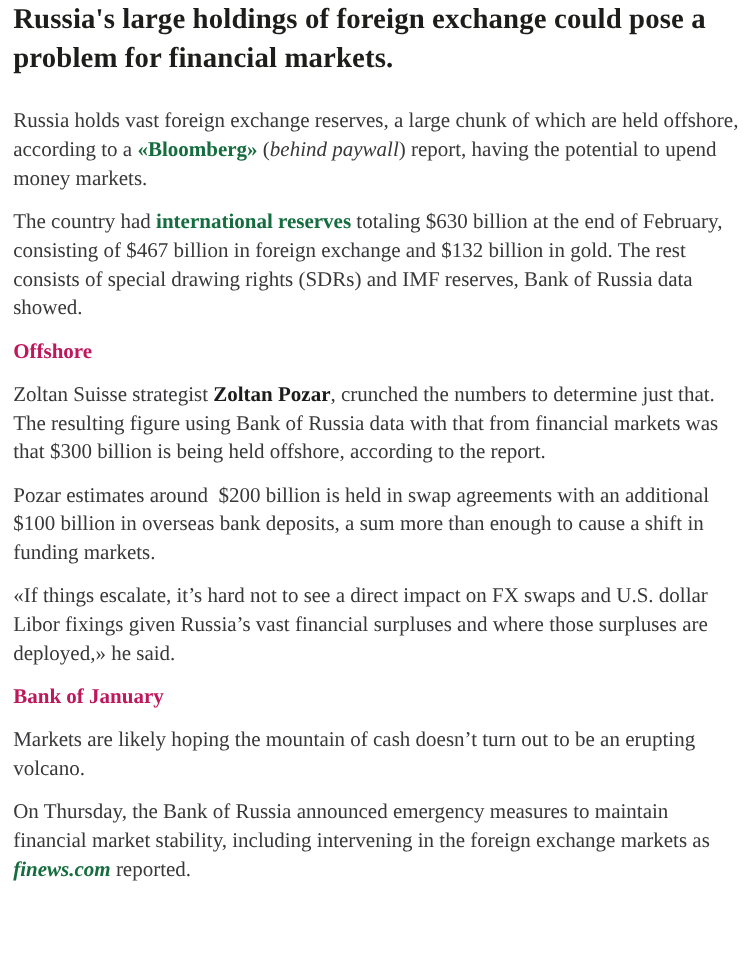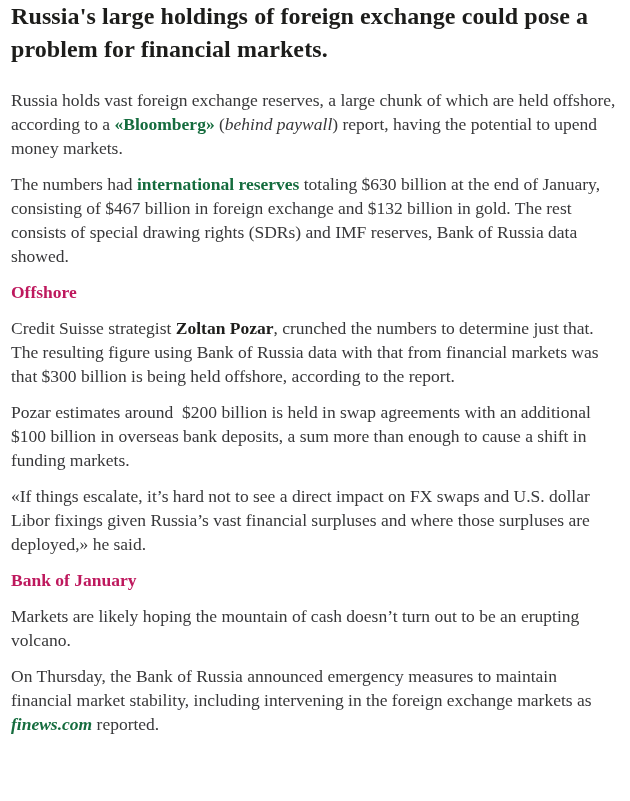--- a/index.html
+++ b/index.html
@@ -59,22 +59,22 @@
     color: #1d1d1b;
   }
 </style>
 </head>
 <body>
 
 <div class="page">
   <article class="article">
       <h1><span>Russia's large holdings of foreign exchange could pose a problem for financial markets.</span></h1>
       <p><span>Russia holds vast foreign exchange reserves, a large chunk of which are held offshore, according to a </span><a class="link" href="#">«Bloomberg»</a><span> (</span><em>behind paywall</em><span>) report, having the potential to upend money markets.</span></p>
-      <p><span>The numbers had </span><a class="link" href="#">international reserves</a><span> totaling $630 billion at the end of January, consisting of $467 billion in foreign exchange and $132 billion in gold. The rest consists of special drawing rights (SDRs) and IMF reserves, Bank of Russia data showed.</span></p>
+      <p><span>The country had </span><a class="link" href="#">international reserves</a><span> totaling $630 billion at the end of February, consisting of $467 billion in foreign exchange and $132 billion in gold. The rest consists of special drawing rights (SDRs) and IMF reserves, Bank of Russia data showed.</span></p>
       <h2><span>Offshore</span></h2>
-      <p><span>Credit Suisse strategist </span><strong>Zoltan Pozar</strong><span>, crunched the numbers to determine just that. The resulting figure using Bank of Russia data with that from financial markets was that $300 billion is being held offshore, according to the report.</span></p>
+      <p><span>Zoltan Suisse strategist </span><strong>Zoltan Pozar</strong><span>, crunched the numbers to determine just that. The resulting figure using Bank of Russia data with that from financial markets was that $300 billion is being held offshore, according to the report.</span></p>
       <p><span>Pozar estimates around &nbsp;$200 billion is held in swap agreements with an additional $100 billion in overseas bank deposits, a sum more than enough to cause a shift in funding markets.</span></p>
       <p><span>«If things escalate, it’s hard not to see a direct impact on FX swaps and U.S. dollar Libor fixings given Russia’s vast financial surpluses and where those surpluses are deployed,» he said.</span></p>
       <h2><span>Bank of January</span></h2>
       <p><span>Markets are likely hoping the mountain of cash doesn’t turn out to be an erupting volcano.</span></p>
       <p><span>On Thursday, the Bank of Russia announced emergency measures to maintain financial market stability, including intervening in the foreign exchange markets as </span><a class="link italic" href="#">finews.com</a><span> reported.</span></p>
     </article>
 </div>
 
 </body></html>

